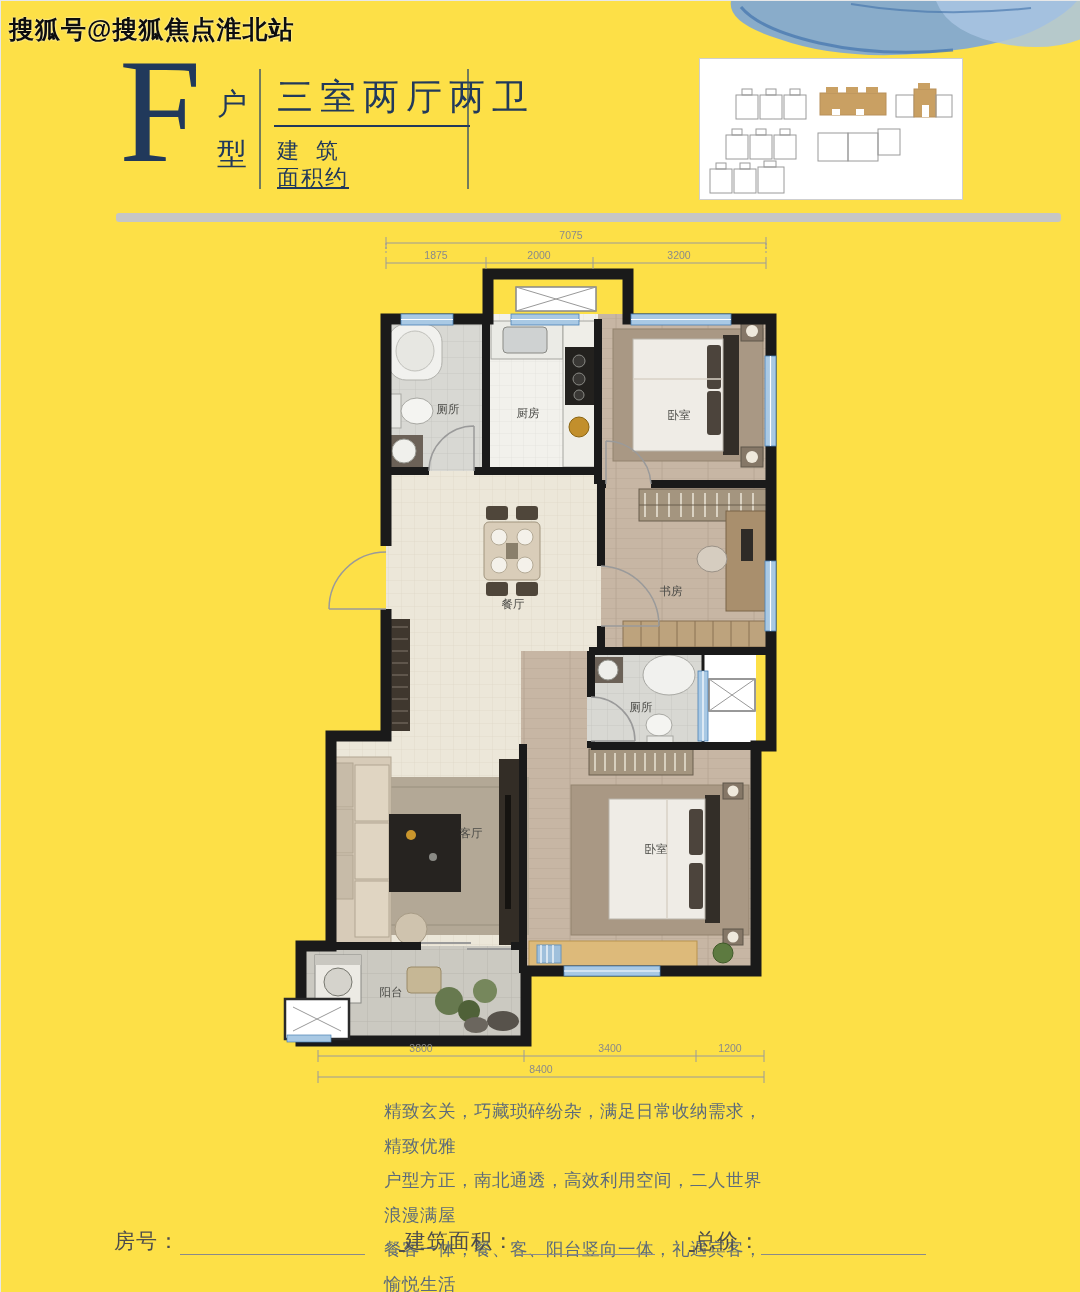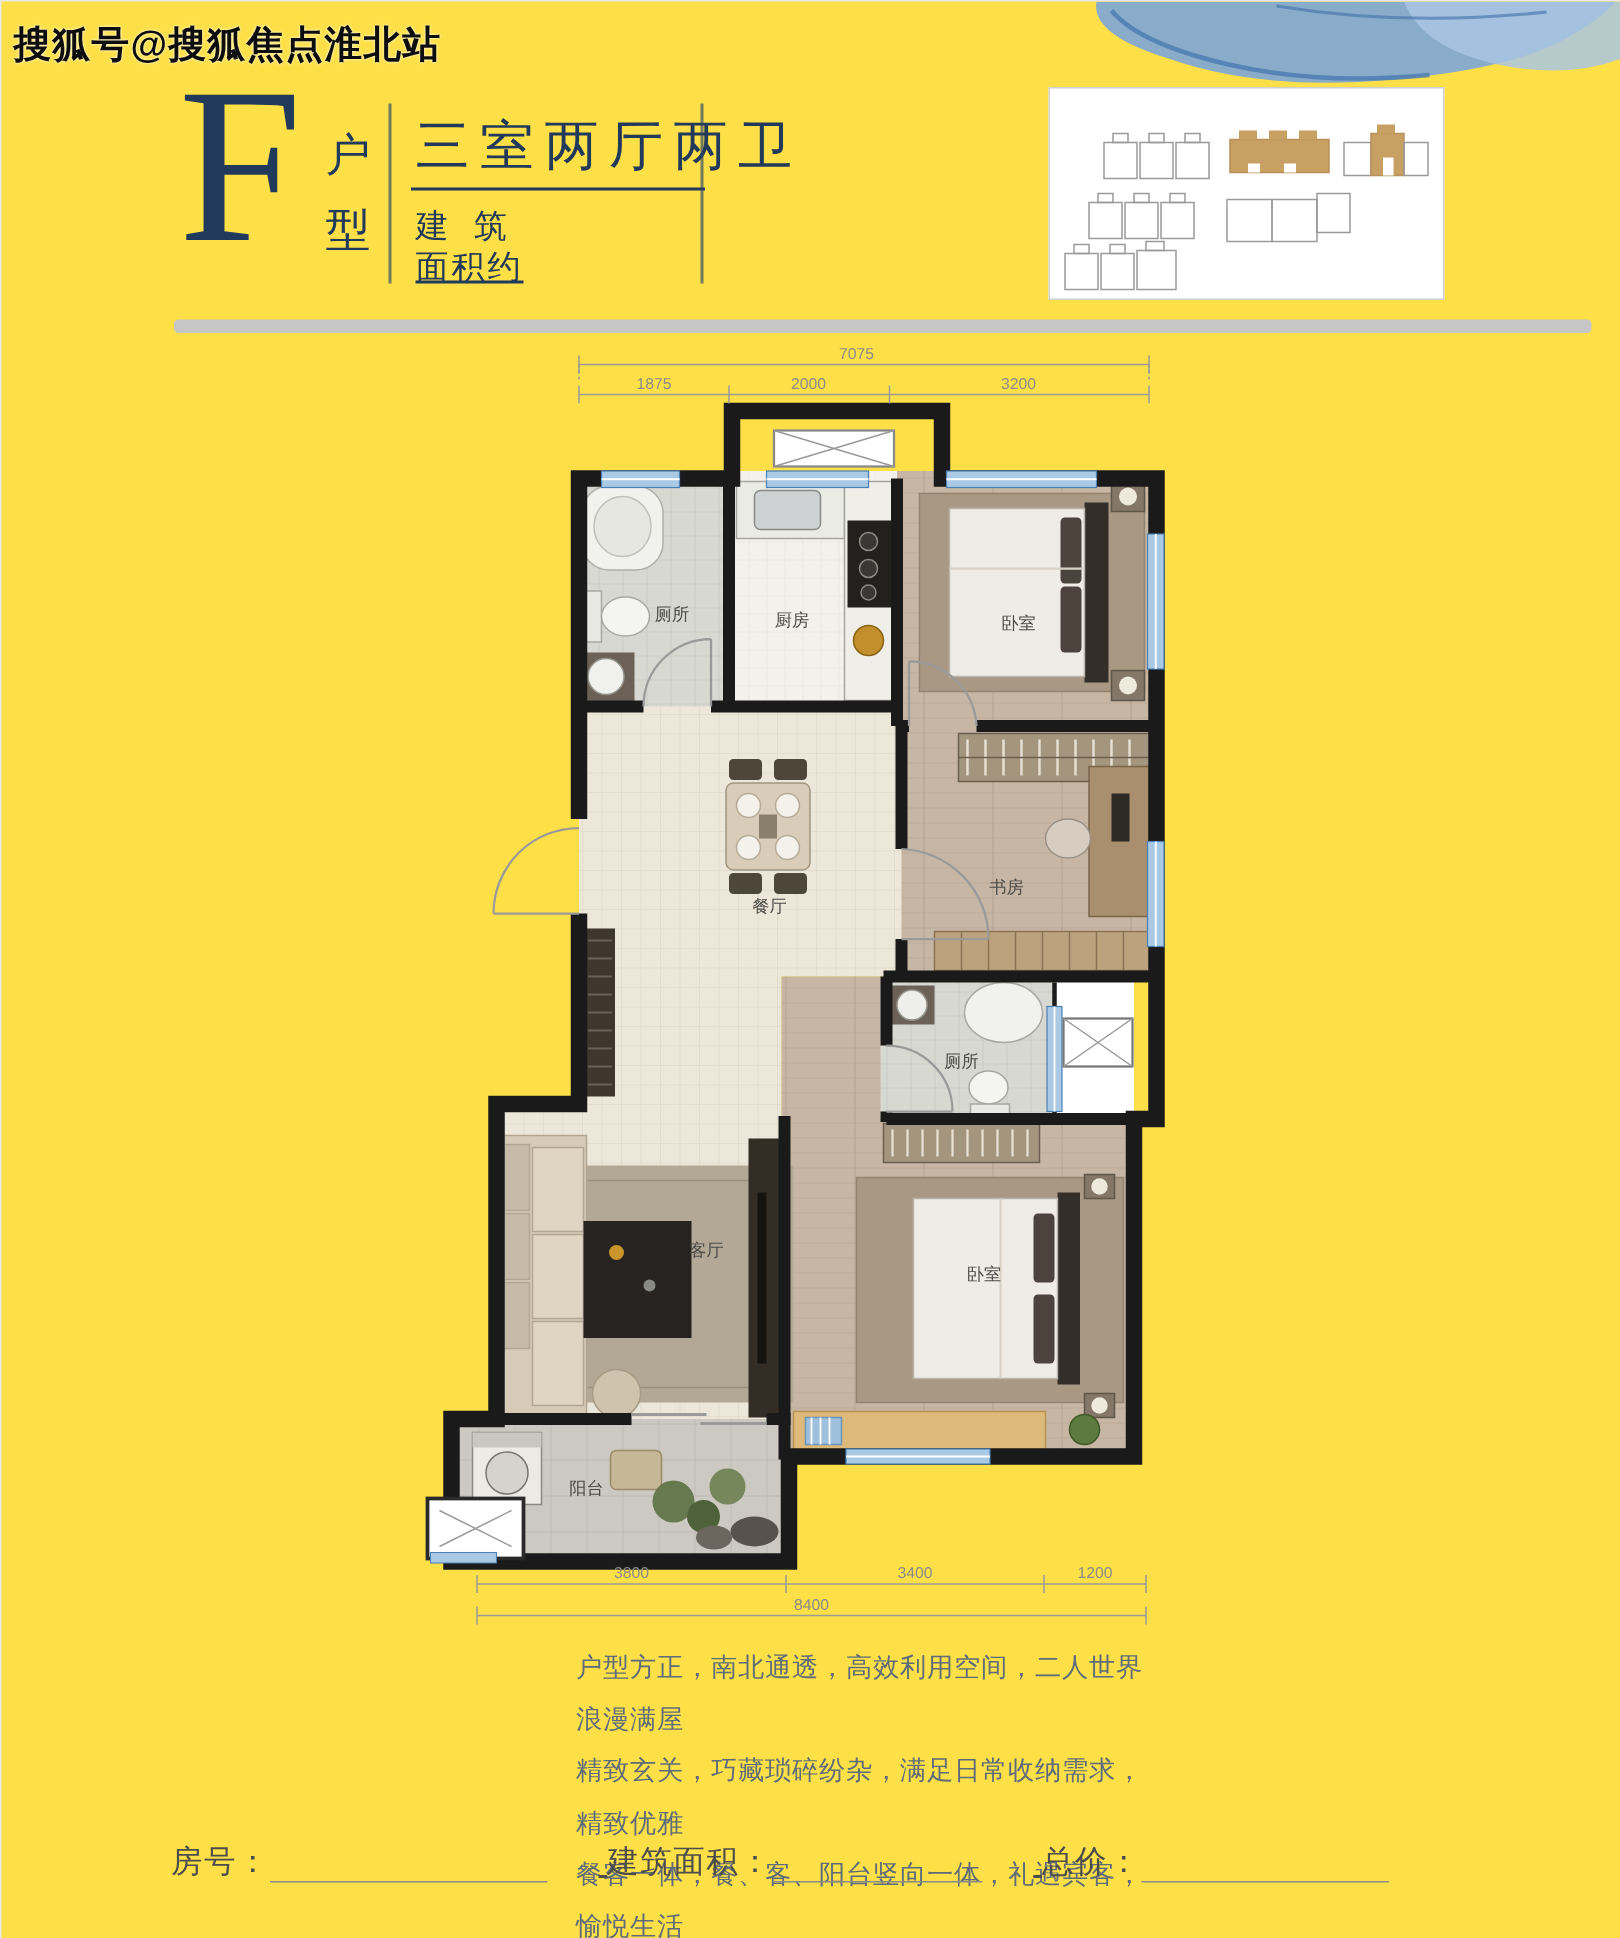--- a/index.html
+++ b/index.html
@@ -374,22 +374,22 @@
       <text x="268" y="30">2000</text>
       <text x="408" y="30">3200</text>
       <text x="150" y="823">3800</text>
       <text x="339" y="823">3400</text>
       <text x="459" y="823">1200</text>
       <text x="270" y="844">8400</text>
     </g>
   </svg>
 
   <div class="desc">
+    <div>精致玄关，巧藏琐碎纷杂，满足日常收纳需求，精致优雅</div>
     <div>户型方正，南北通透，高效利用空间，二人世界浪漫满屋</div>
-    <div>精致玄关，巧藏琐碎纷杂，满足日常收纳需求，精致优雅</div>
     <div>餐客一体，餐、客、阳台竖向一体，礼遇宾客，愉悦生活</div>
 
   </div>
 
   <div class="footer">
     <span class="grp">
       <span class="lbl">房号：</span><span class="wline w1"></span>
     </span>
     <span class="grp">
       <span class="lbl">建筑面积：</span><span class="wline w2"></span>

